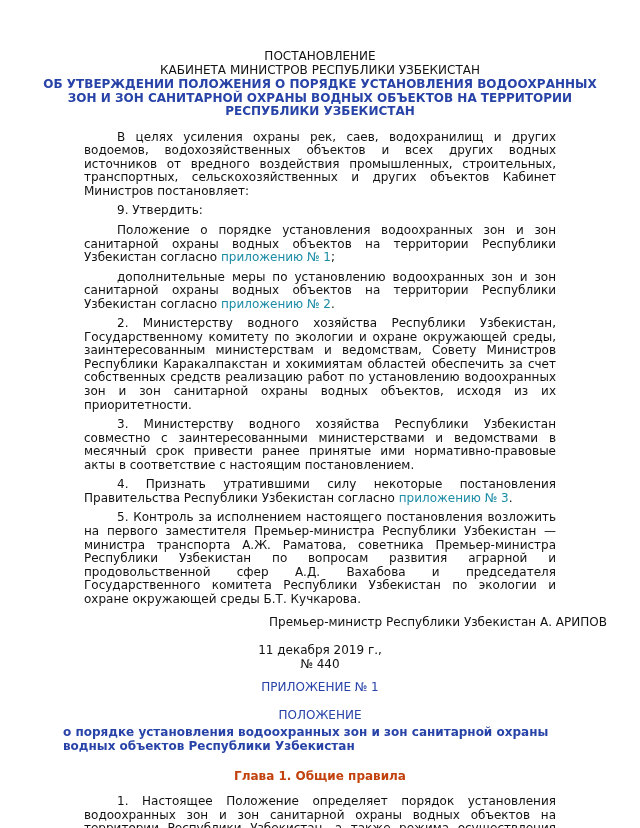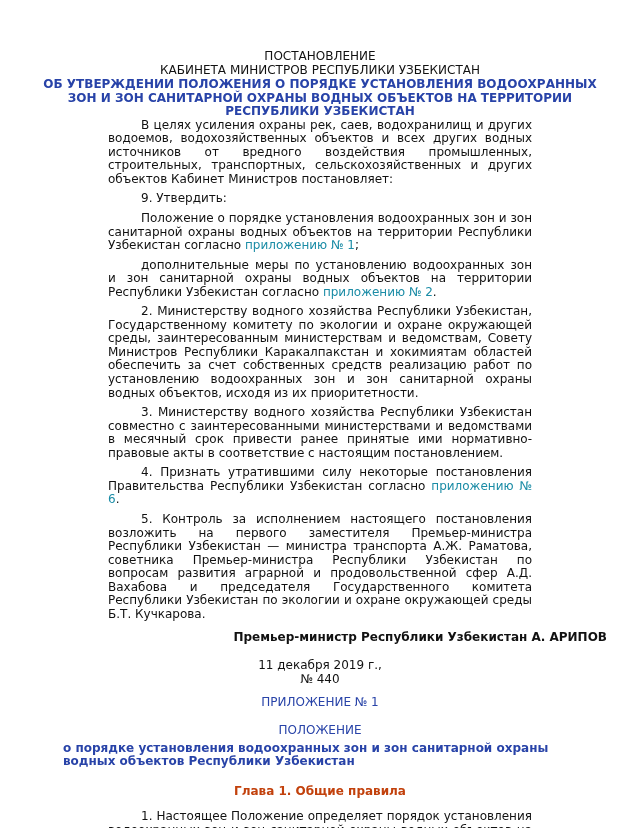--- a/index.html
+++ b/index.html
@@ -8,33 +8,33 @@
     height: 828px;
     box-sizing: border-box;
     overflow: hidden;
     background: #ffffff;
     padding: 50px 33px 0 33px;
     font-family: "DejaVu Sans", "Liberation Sans", sans-serif;
     font-size: 12px;
     line-height: 1.13;
     color: #111111;
   }
-  .doc-header { text-align: center; margin-bottom: 0; }
+  .doc-header { text-align: center; margin-bottom: 12px; }
   .hdr-line { color: #111111; }
   .doc-title { color: #2843a8; font-weight: bold; margin-top: 1px; }
-  .doc-body { margin: 0 75px; }
+  .doc-body { margin: 0 51px; }
   .doc-body p {
     margin: 0 0 6px 0;
     text-align: justify;
     text-indent: 33px;
   }
   a.doclink { color: #1b8ca6; text-decoration: none; cursor: pointer; }
   .signature {
     text-align: right;
-    font-weight: bold;
+    font-weight: normal;
     margin: 10px 0 14px 0;
     color: #111111;
   }
   .place-date { text-align: center; margin-bottom: 10px; }
   .place-date div { line-height: 1.15; }
   .annex-head { text-align: center; margin-bottom: 14px; }
   .annex-title { color: #2843a8; }
   .annex-ref { color: #111111; }
   .reg-title { text-align: center; color: #2843a8; margin-bottom: 4px; }
   .reg-subtitle {
@@ -73,21 +73,21 @@
     <p>
       <span>дополнительные меры по установлению водоохранных зон и зон санитарной охраны водных объектов на территории Республики Узбекистан согласно </span><a class="doclink">приложению № 2</a><span>.</span>
     </p>
     <p>
       <span>2. Министерству водного хозяйства Республики Узбекистан, Государственному комитету по экологии и охране окружающей среды, заинтересованным министерствам и ведомствам, Совету Министров Республики Каракалпакстан и хокимиятам областей обеспечить за счет собственных средств реализацию работ по установлению водоохранных зон и зон санитарной охраны водных объектов, исходя из их приоритетности.</span>
     </p>
     <p>
       <span>3. Министерству водного хозяйства Республики Узбекистан совместно с заинтересованными министерствами и ведомствами в месячный срок привести ранее принятые ими нормативно-правовые акты в соответствие с настоящим постановлением.</span>
     </p>
     <p>
-      <span>4. Признать утратившими силу некоторые постановления Правительства Республики Узбекистан согласно </span><a class="doclink">приложению № 6</a><span>.</span>
+      <span>4. Признать утратившими силу некоторые постановления Правительства Республики Узбекистан согласно </span><a class="doclink">приложению № 3</a><span>.</span>
     </p>
     <p>
       <span>5. Контроль за исполнением настоящего постановления возложить на первого заместителя Премьер-министра Республики Узбекистан — министра транспорта А.Ж. Раматова, советника Премьер-министра Республики Узбекистан по вопросам развития аграрной и продовольственной сфер А.Д. Вахабова и председателя Государственного комитета Республики Узбекистан по экологии и охране окружающей среды Б.Т. Кучкарова.</span>
     </p>
   </div>
 
   <div class="signature">Премьер-министр Республики Узбекистан А. АРИПОВ</div>
 
   <div class="place-date">
     <div>11 декабря 2019 г.,</div>

